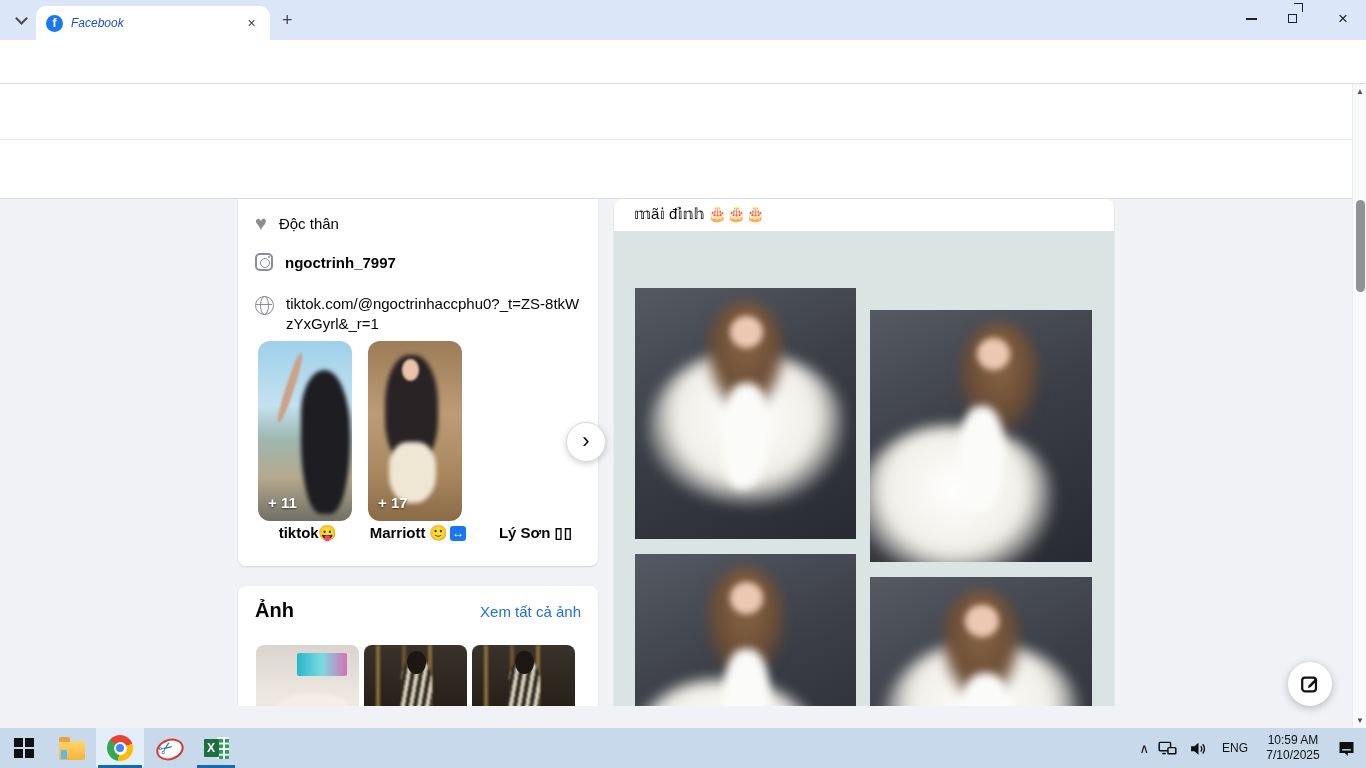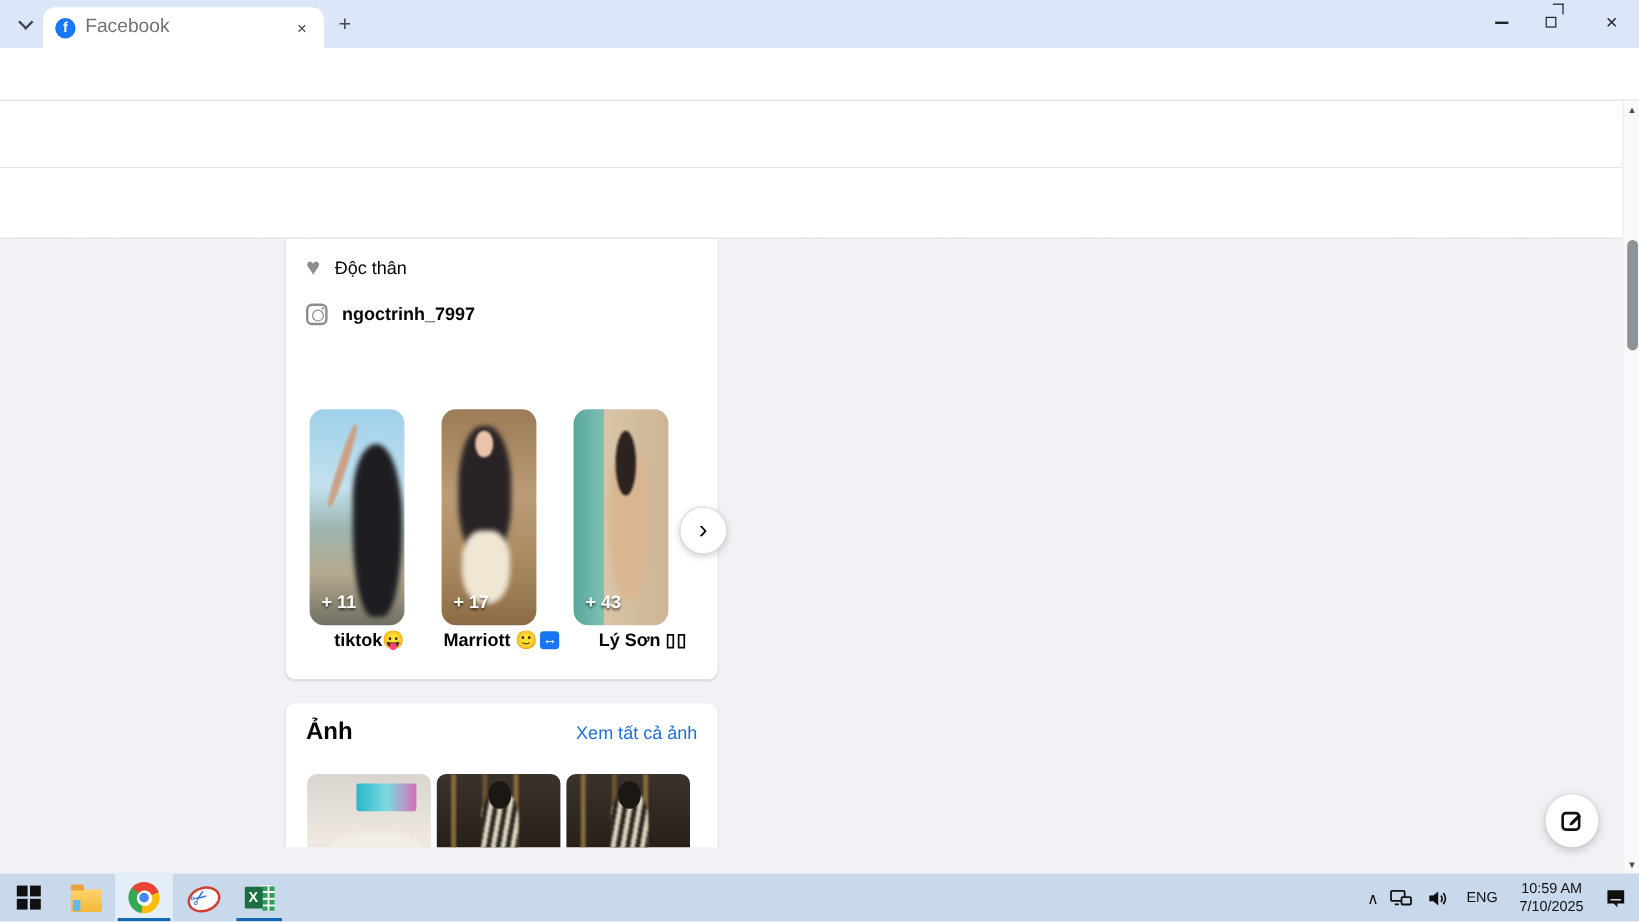--- a/index.html
+++ b/index.html
@@ -8,21 +8,21 @@
   .abs{position:absolute;}
   i{font-style:normal;display:block;}
 
   
   #tabstrip{left:0;top:0;width:1366px;height:40px;background:#dce6f9;}
   #tab-search-chevron{left:10px;top:10px;width:22px;height:22px;border-radius:50%;}
   .chev{width:9px;height:9px;border-right:2px solid #44474c;border-bottom:2px solid #44474c;transform:rotate(45deg);}
   #tab-search-chevron .chev{margin:4px auto 0;}
   #tab{left:36px;top:6px;width:234px;height:34px;background:#fff;border-radius:10px 10px 0 0;display:flex;align-items:center;padding:0 10px;}
   .fb-fav{width:17px;height:17px;border-radius:50%;background:#1877f2;color:#fff;font-weight:bold;font-size:12px;text-align:center;line-height:17px;}
-  #tab-title{margin-left:8px;font-size:16px;color:#737373;flex:1;}
+  #tab-title{margin-left:8px;font-size:12px;color:#1d4ed8;flex:1;font-style:italic;}
   #tab-close{width:17px;height:17px;font-size:14px;line-height:16px;text-align:center;color:#45474b;border-radius:50%;}
   #new-tab-btn{left:282px;top:11px;font-size:18px;color:#44474c;line-height:18px;}
   .wbtn{top:0;width:46px;height:38px;display:flex;align-items:center;justify-content:center;}
   #win-min{left:1228px;} #win-min i{width:11px;height:2px;background:#202124;}
   #win-max{left:1274px;position:absolute;} #win-max .sq{width:9px;height:9px;border:1.4px solid #202124;background:#dce6f9;margin-top:2px;margin-left:-3px;}
   #win-max .sq2{width:9px;height:9px;border:1.4px solid #202124;border-bottom:none;border-left:none;margin-left:3px;margin-top:-13px;}
   #win-close{left:1320px;font-size:17px;color:#202124;}
   #toolbar{left:0;top:40px;width:1366px;height:44px;background:#fff;border-bottom:1px solid #dadce0;}
   .navic{top:50px;width:24px;height:24px;font-size:17px;color:#454a4e;text-align:center;line-height:24px;}
   #omnibox{left:118px;top:47px;width:1090px;height:30px;background:#f1f3f4;border-radius:15px;display:flex;align-items:center;padding:0 12px;}
@@ -71,21 +71,21 @@
   #row-rel{top:13px;} #row-rel .heart{font-size:20px;color:#8a8d91;line-height:22px;}
   #row-ig{top:54px;} #row-ig .txt{font-weight:600;}
   .ig-ic{width:18px;height:18px;border:2px solid #8a8d91;border-radius:5px;position:relative;}
   .ig-ic::before{content:"";position:absolute;left:3px;top:3px;width:8px;height:8px;border:1.6px solid #8a8d91;border-radius:50%;}
   .ig-ic::after{content:"";position:absolute;right:1px;top:1px;width:2px;height:2px;background:#8a8d91;border-radius:50%;}
   #row-web{top:95px;align-items:flex-start;}
   .globe-ic{width:19px;height:19px;border:1.6px solid #8a8d91;border-radius:50%;position:relative;margin-top:2px;}
   .globe-ic::before{content:"";position:absolute;left:0;top:6.5px;width:16px;height:0;border-top:1.6px solid #8a8d91;}
   .globe-ic::after{content:"";position:absolute;left:4px;top:-1px;width:7px;height:17px;border:1.6px solid #8a8d91;border-radius:50%;}
   #row-web .txt{width:300px;word-break:break-all;line-height:20px;}
-  .hl-card{position:absolute;top:142px;width:79px;height:180px;border-radius:12px;overflow:hidden;}
+  .hl-card{position:absolute;top:142px;width:94px;height:180px;border-radius:12px;overflow:hidden;}
   .hl-count{position:absolute;left:10px;bottom:10px;color:#fff;font-size:15px;font-weight:bold;text-shadow:0 1px 2px rgba(0,0,0,.6);}
   .hl-label{position:absolute;top:325px;width:100px;text-align:center;font-size:15px;font-weight:600;color:#050505;white-space:nowrap;}
   .em-face{color:#f0a23c;} .em-cake{color:#f4b8c4;} .tofu{color:#050505;letter-spacing:1px;}
   .lr-badge{display:inline-block;background:#1876f2;color:#fff;border-radius:3px;font-size:12px;width:16px;height:15px;line-height:15px;text-align:center;margin-left:2px;vertical-align:1px;}
   #hl-next{left:328px;top:223px;width:40px;height:40px;border-radius:50%;background:#fff;border:1px solid #d8dadf;box-shadow:0 2px 6px rgba(0,0,0,.18);font-size:22px;color:#050505;text-align:center;line-height:36px;}
   
   .hl1{background:linear-gradient(180deg,#9fd0ea 0%,#c3e1ef 36%,#9db6b0 55%,#b5a98e 76%,#6f6f63 100%);}
   .hl1 .fig{position:absolute;right:2%;top:16%;width:52%;height:80%;background:#1d1d22;border-radius:48% 52% 40% 40%/30% 42% 50% 50%;filter:blur(2px);}
   .hl1 .arm{position:absolute;left:30%;top:6%;width:9%;height:40%;background:#caa287;border-radius:40%;transform:rotate(18deg);filter:blur(1px);}
   .hl2{background:linear-gradient(180deg,#9c7b57 0%,#bb9c77 40%,#a8895f 72%,#8a6b47 100%);padding-left:46px;}
@@ -299,36 +299,35 @@
 
     <div id="intro-card" class="card">
       <div class="irow" id="row-rel">
         <span class="heart">♥</span>
         <span class="txt">Độc thân</span>
       </div>
       <div class="irow" id="row-ig">
         <i class="ig-ic"></i>
         <a class="txt link" href="#">ngoctrinh_7997</a>
       </div>
+      <div class="irow" id="row-web">
+        <i class="globe-ic"></i>
+        <a class="txt link" href="#">tiktok.com/@ngoctrinhaccphu0?_t=ZS-8tkWzYxGyrl&amp;_r=1</a>
+      </div>
 
       <div class="hl-card hl1" style="left:20px;">
         <i class="fig"></i>
           <i class="arm"></i>
         <span class="hl-count">+ 11</span>
       </div>
       <div class="hl-card hl2" style="left:130px;">
         <i class="fig"></i>
           <i class="skirt"></i>
           <i class="face"></i>
         <span class="hl-count">+ 17</span>
-      </div>
-      <div class="hl-card hl3" style="left:240px;">
-        <i class="fig"></i>
-          <i class="hair"></i>
-        <span class="hl-count">+ 43</span>
       </div>
       <div class="hl-label" style="left:20px;"><span>tiktok</span><span class="em-face">😛</span></div>
       <div class="hl-label" style="left:130px;"><span>Marriott </span><span class="em-face">🙂</span><span class="lr-badge">↔</span></div>
       <div class="hl-label" style="left:248px;"><span>Lý Sơn </span><span class="tofu">▯▯</span></div>
       <div id="hl-next" class="abs">›</div>
     </div>
 
     <div id="photos-card" class="card">
       <div id="photos-title">Ảnh</div>
       <a id="photos-seeall" class="link" href="#">Xem tất cả ảnh</a>
@@ -341,20 +340,51 @@
           <i class="fig"></i>
           <i class="hair"></i>
         </div>
       <div class="thumb t3" style="left:234px;">
           <i class="gold"></i>
           <i class="fig"></i>
           <i class="hair"></i>
         </div>
     </div>
 
+    <div id="post-card" class="card">
+      <div id="post-caption">
+        <span>𝕞ã𝕚 đ𝕚̉𝕟𝕙 </span><span class="em-cake">🎂🎂🎂</span>
+      </div>
+      <div id="collage">
+        <div class="ph" id="ph1">
+            <i class="fur"></i>
+            <i class="hair"></i>
+            <i class="face"></i>
+            <i class="suit"></i>
+          </div>
+        <div class="ph" id="ph2">
+            <i class="fur"></i>
+            <i class="hair"></i>
+            <i class="face"></i>
+            <i class="suit"></i>
+          </div>
+        <div class="ph" id="ph3">
+            <i class="fur"></i>
+            <i class="hair"></i>
+            <i class="face"></i>
+            <i class="suit"></i>
+          </div>
+        <div class="ph" id="ph4">
+            <i class="fur"></i>
+            <i class="hair"></i>
+            <i class="face"></i>
+            <i class="suit"></i>
+          </div>
+      </div>
+    </div>
   </div>
 
   <div id="scrollbar" class="abs">
     <span id="scroll-up">▲</span>
     <i id="scroll-thumb"></i>
     <span id="scroll-down">▼</span>
   </div>
 
   <div id="edit-fab" class="abs">
     <svg width="22" height="22" viewBox="0 0 24 24">

